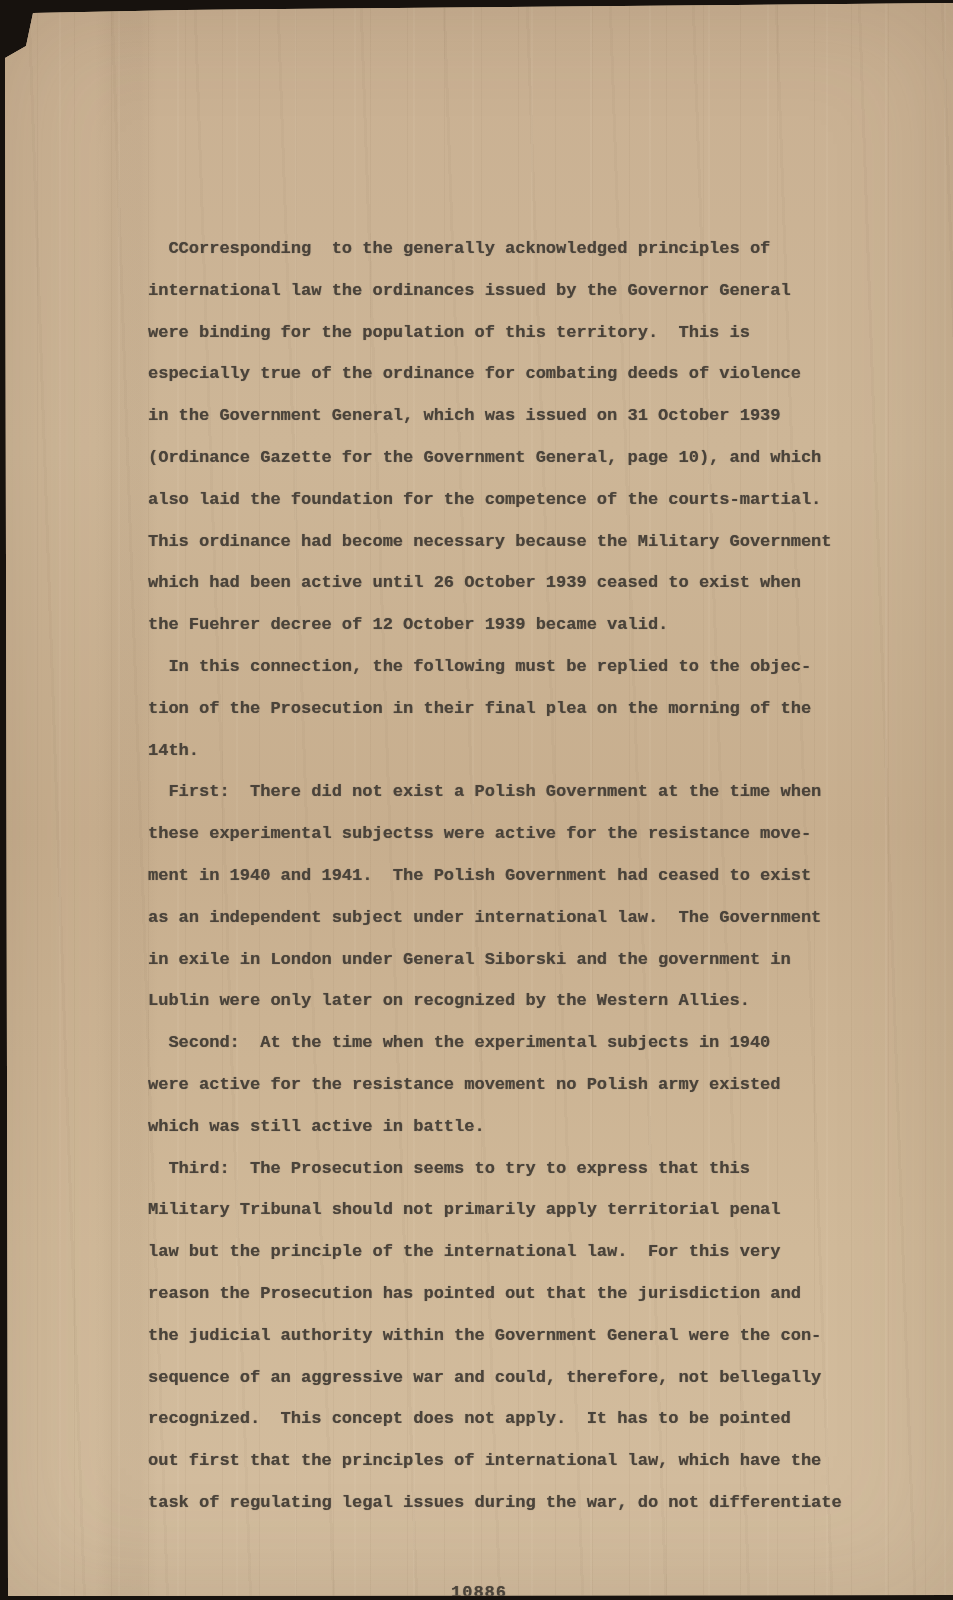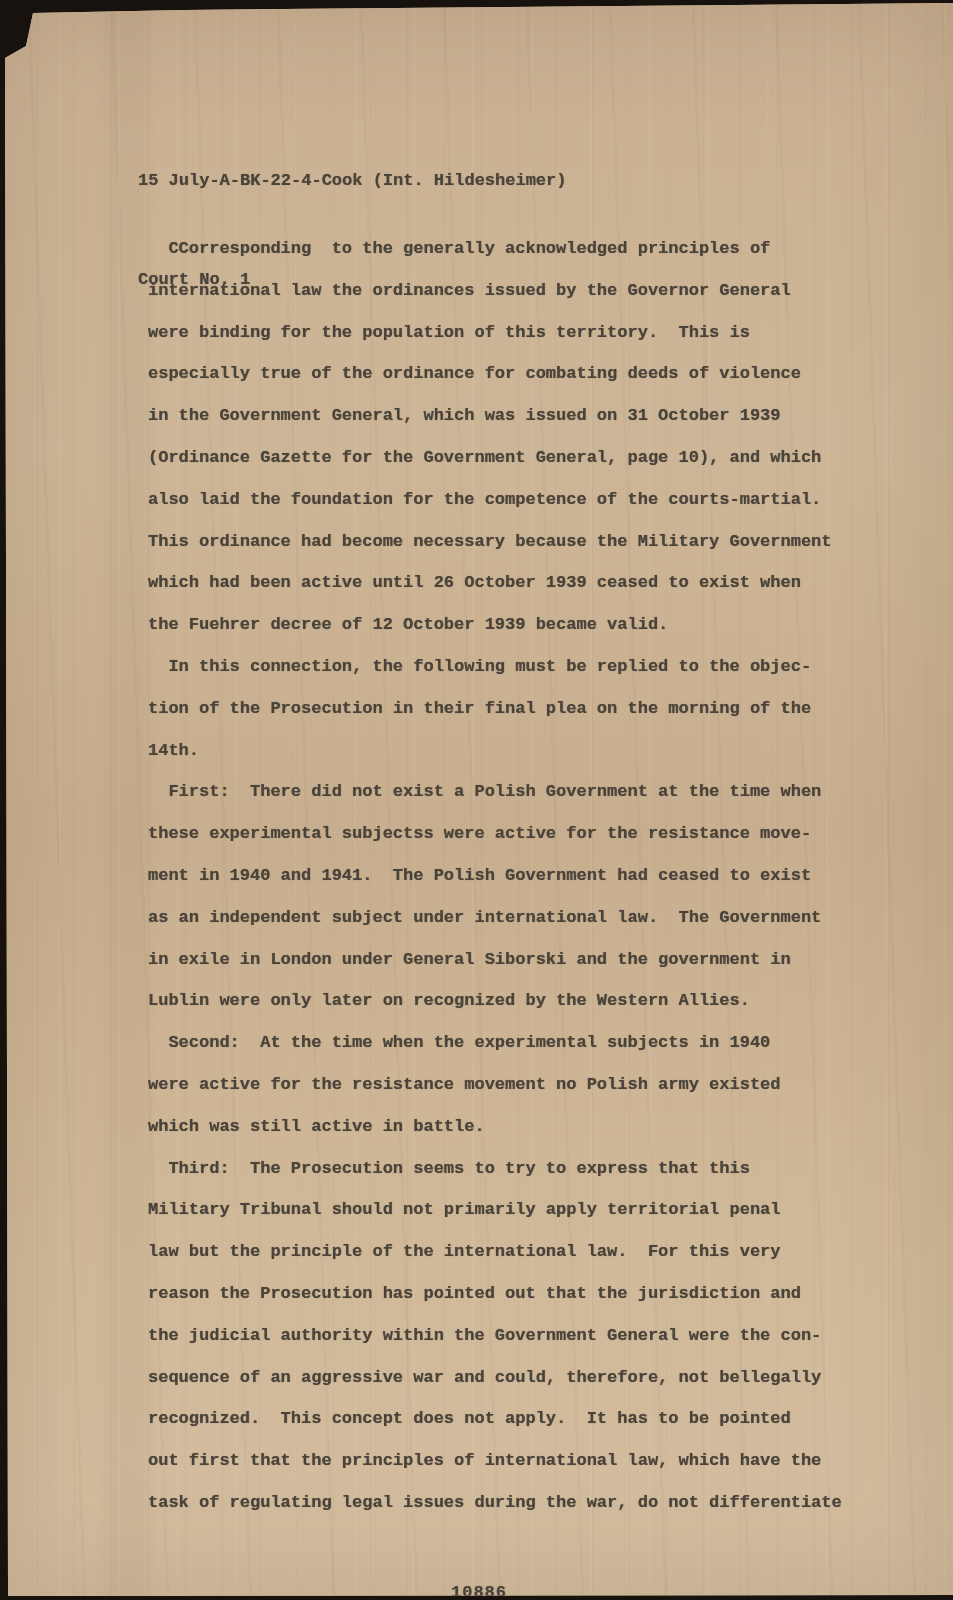--- a/index.html
+++ b/index.html
@@ -51,21 +51,17 @@
   .footer{
     position:absolute;left:138px;top:1576px;width:682px;
     font-size:17px;line-height:33px;text-align:center;
     letter-spacing:1px;
   }
 </style>
 </head>
 <body>
 
 <div class="paper">
-  <div class="header typed">
-    <div>15 July-A-BK-22-4-Cook (Int. Hildesheimer)</div>
-    <div>Court No. 1</div>
-  </div>
 
   <div class="body typed"><div class="line">  CCorresponding  to the generally acknowledged principles of</div><div class="line">international law the ordinances issued by the Governor General</div><div class="line">were binding for the population of this territory.  This is</div><div class="line">especially true of the ordinance for combating deeds of violence</div><div class="line">in the Government General, which was issued on 31 October 1939</div><div class="line">(Ordinance Gazette for the Government General, page 10), and which</div><div class="line">also laid the foundation for the competence of the courts-martial.</div><div class="line">This ordinance had become necessary because the Military Government</div><div class="line">which had been active until 26 October 1939 ceased to exist when</div><div class="line">the Fuehrer decree of 12 October 1939 became valid.</div><div class="line">  In this connection, the following must be replied to the objec-</div><div class="line">tion of the Prosecution in their final plea on the morning of the</div><div class="line">14th.</div><div class="line">  First:  There did not exist a Polish Government at the time when</div><div class="line">these experimental subjectss were active for the resistance move-</div><div class="line">ment in 1940 and 1941.  The Polish Government had ceased to exist</div><div class="line">as an independent subject under international law.  The Government</div><div class="line">in exile in London under General Siborski and the government in</div><div class="line">Lublin were only later on recognized by the Western Allies.</div><div class="line">  Second:  At the time when the experimental subjects in 1940</div><div class="line">were active for the resistance movement no Polish army existed</div><div class="line">which was still active in battle.</div><div class="line">  Third:  The Prosecution seems to try to express that this</div><div class="line">Military Tribunal should not primarily apply territorial penal</div><div class="line">law but the principle of the international law.  For this very</div><div class="line">reason the Prosecution has pointed out that the jurisdiction and</div><div class="line">the judicial authority within the Government General were the con-</div><div class="line">sequence of an aggressive war and could, therefore, not bellegally</div><div class="line">recognized.  This concept does not apply.  It has to be pointed</div><div class="line">out first that the principles of international law, which have the</div><div class="line">task of regulating legal issues during the war, do not differentiate</div></div>
 
   <div class="footer typed">10886</div>
 </div>
 
 </body></html>

